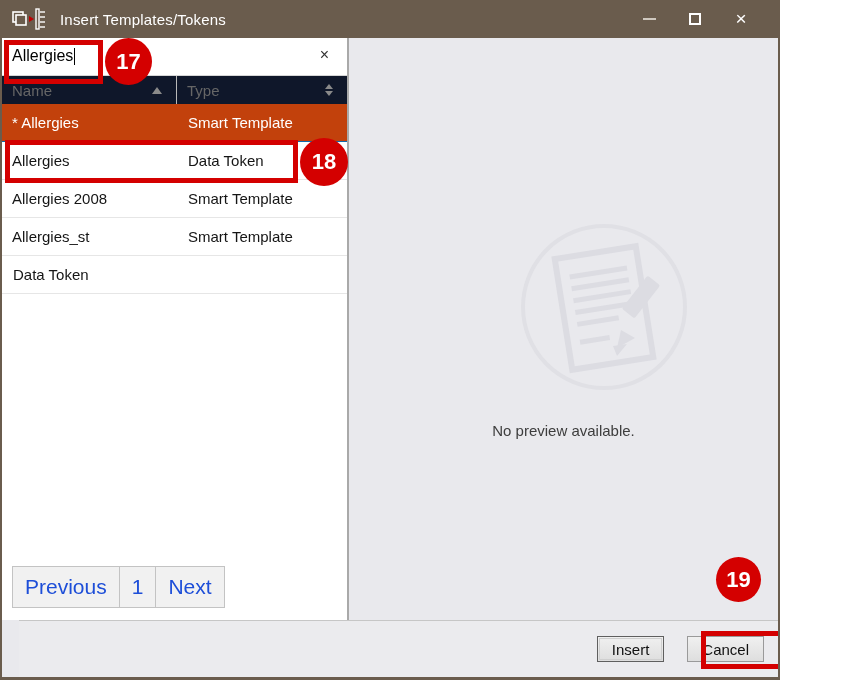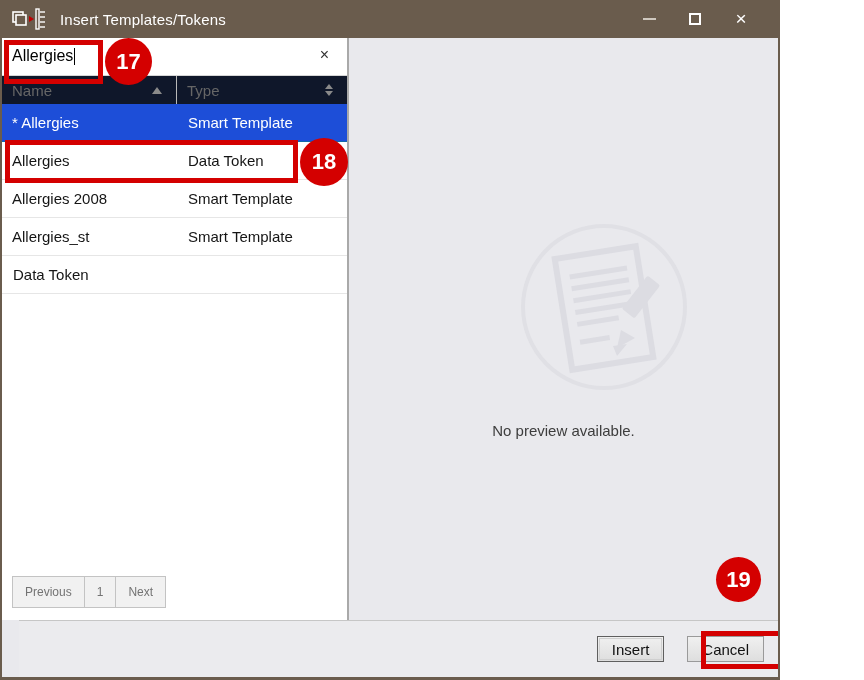--- a/index.html
+++ b/index.html
@@ -33,23 +33,23 @@
   .th-name{width:175px;padding-left:10px;display:flex;align-items:center;border-right:1px solid #b9b9b9;height:100%;}
   .th-type{flex:1;padding-left:10px;display:flex;align-items:center;height:100%;}
   .sort-asc{margin-left:auto;margin-right:14px;width:0;height:0;border-left:5px solid transparent;border-right:5px solid transparent;border-bottom:7px solid #8a8a8a;}
   .sort-both{margin-left:auto;margin-right:14px;display:flex;flex-direction:column;gap:2px;}
   .sort-both b{display:block;width:0;height:0;border-left:4px solid transparent;border-right:4px solid transparent;}
   .sort-both .up{border-bottom:5px solid #8a8a8a;}
   .sort-both .dn{border-top:5px solid #8a8a8a;}
   .row{height:38px;display:flex;align-items:center;font-size:15px;color:#151515;border-bottom:1px solid #e6e6e6;background:#fff;}
   .row .c-name{width:175px;padding-left:10px;}
   .row .c-type{flex:1;padding-left:11px;}
-  .row.selected{background:#1d4ed8;color:#fff;border-bottom:1px solid #1168ac;justify-content:flex-end;}
+  .row.selected{background:#c2410c;color:#fff;border-bottom:1px solid #1168ac;justify-content:flex-end;}
   
-  .pager{position:absolute;left:10px;bottom:12px;display:flex;font-size:12px;color:#737373;margin-top:8px;}
+  .pager{position:absolute;left:10px;bottom:12px;display:flex;font-size:21px;color:#1d4ed8;margin-top:8px;}
   .pbtn{border:1px solid #c3c3c3;background:#f1f1f1;padding:8px 12px;margin-left:-1px;}
   .pbtn:first-child{margin-left:0;}
   
   .previewcircle{position:absolute;left:172px;top:186px;width:166px;height:166px;border-radius:50%;border:4px solid #e0e0e5;}
   .previewicon{position:absolute;left:188px;top:196px;}
   .previewmsg{position:absolute;left:0;right:0;top:384px;text-align:center;font-size:15px;color:#3d3d3d;}
   
   .footer{position:absolute;left:17px;right:0;bottom:0;height:57px;background:#ebebee;border-top:1px solid #c6c6c6;display:flex;align-items:center;justify-content:flex-end;}
   .btn{font-size:15px;color:#111;background:linear-gradient(#f0f0f0,#dedede);border:1px solid #9a9a9a;padding:3px 14px;height:26px;}
   .btn-insert{border:1px solid #5f5f5f;outline:1px solid #cfcfcf;outline-offset:-3px;margin-right:23px;}

